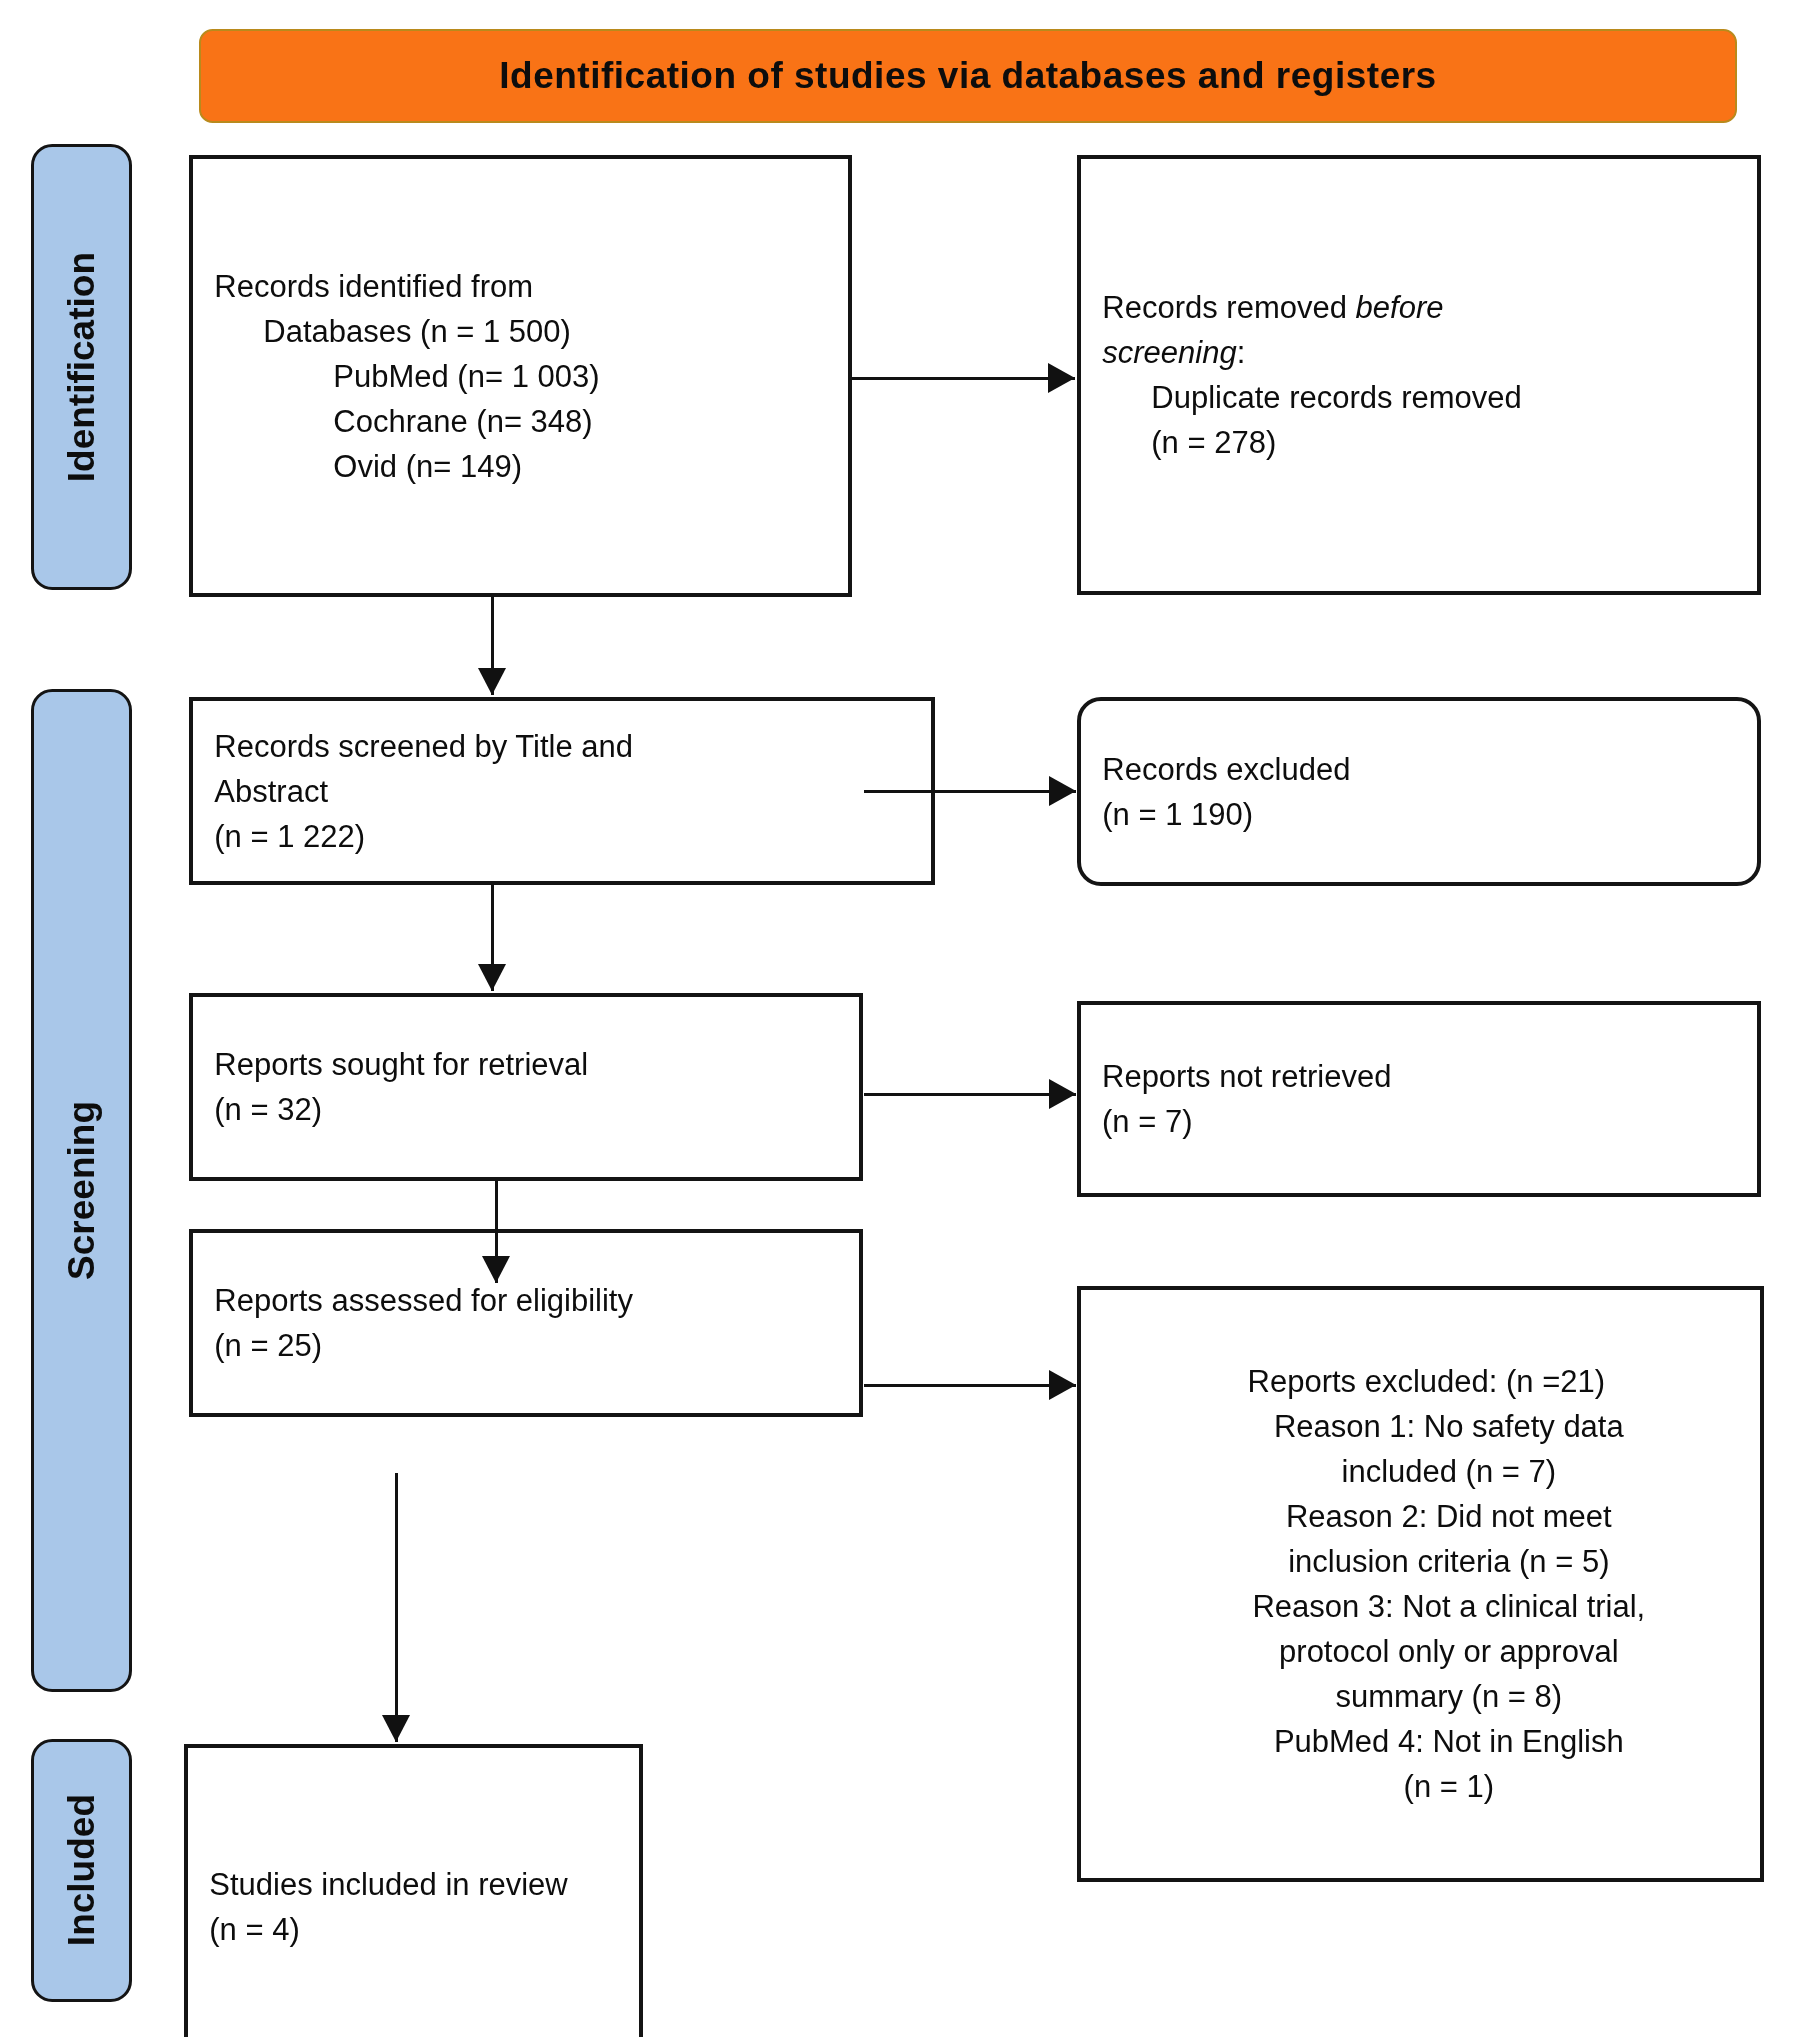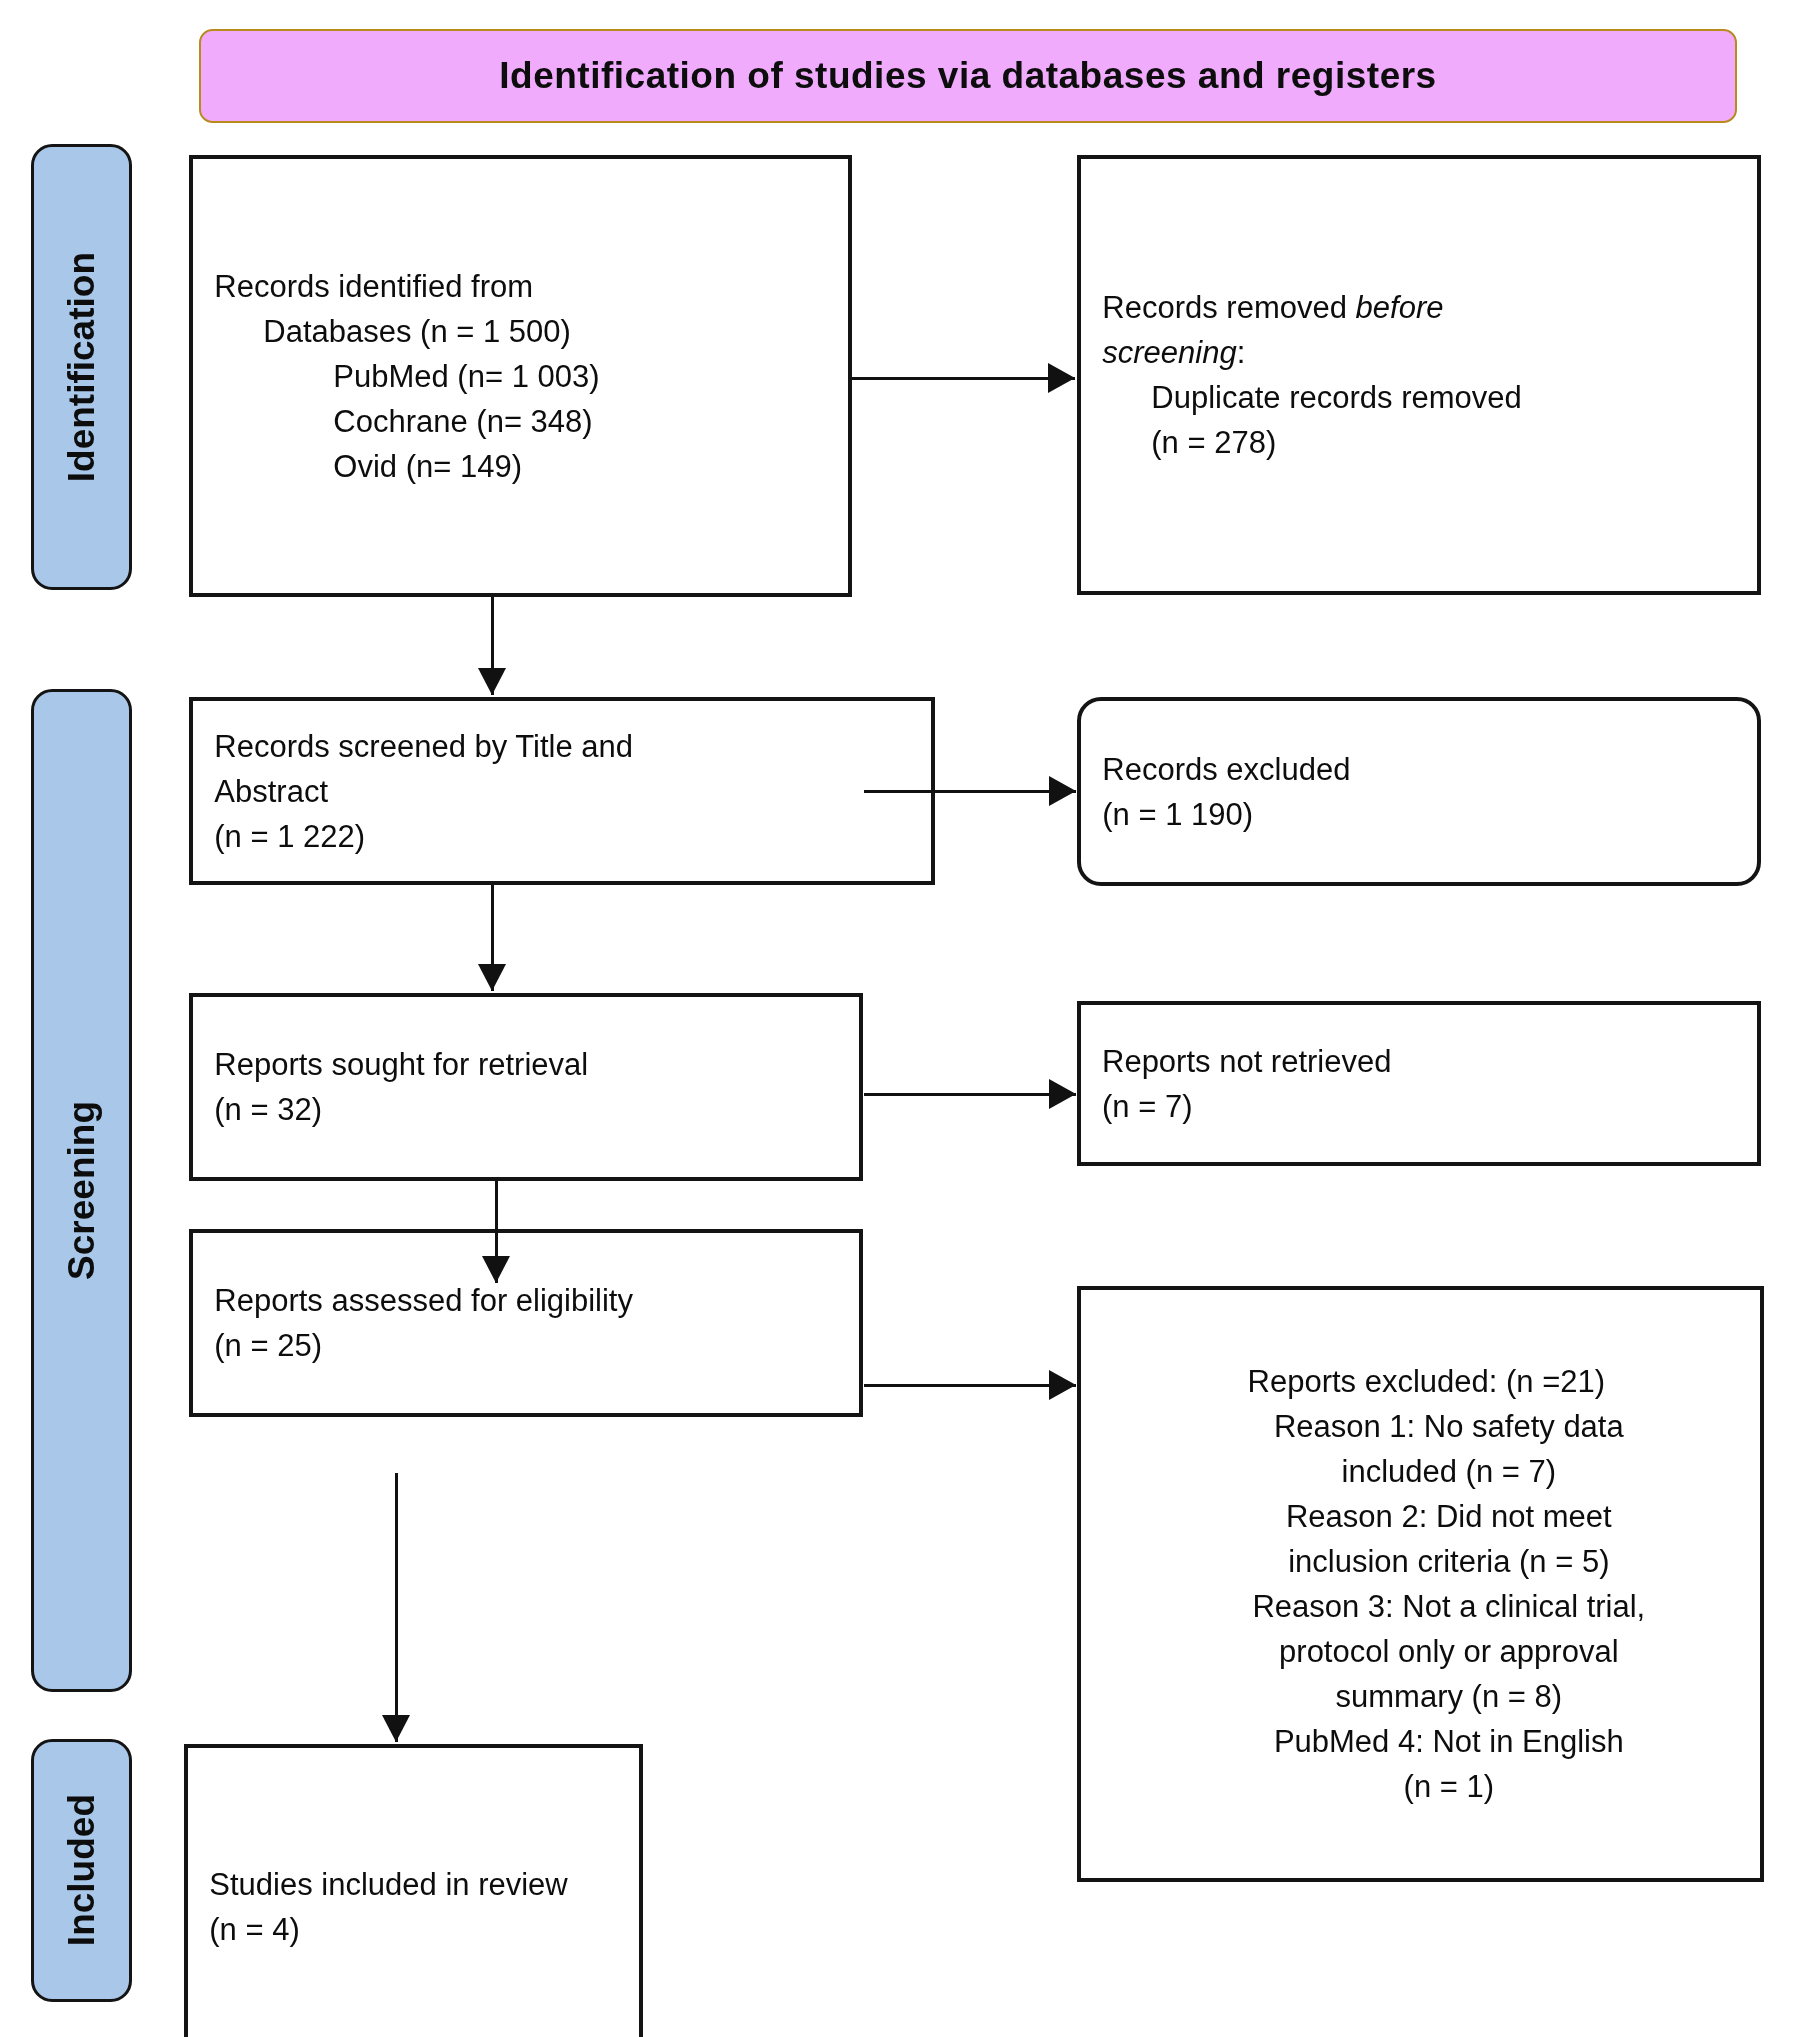--- a/index.html
+++ b/index.html
@@ -11,21 +11,21 @@
     background: #ffffff;
     overflow: hidden;
   }
 
   
   .banner {
     position: absolute;
     left: 199px; top: 29px;
     width: 1538px; height: 94px;
     box-sizing: border-box;
-    background: #f0abfc;
+    background: #f97316;
     border: 2.9px solid #B98A1C;
     border-radius: 13.6px;
     display: flex; align-items: center; justify-content: center;
     font-size: 37px; font-weight: bold; color: #0d0d0d;
     letter-spacing: 0.5px;
   }
 
   
   .stage {
     position: absolute;
@@ -61,21 +61,21 @@
   .ind1 { padding-left: 49px; }
   .ind2 { padding-left: 119px; }
   .indr { padding-left: 45px; }
   .it { font-style: italic; }
 
   .box-1  { left: 189px;  top: 155px;  width: 663px; height: 442px; }
   .box-r1 { left: 1077px; top: 155px;  width: 684px; height: 440px; }
   .box-2  { left: 189px;  top: 697px;  width: 746px; height: 188px; }
   .box-r2 { left: 1077px; top: 697px;  width: 684px; height: 189px; border-radius: 24px; }
   .box-3  { left: 189px;  top: 993px; width: 674px; height: 188px; }
-  .box-r3 { left: 1077px; top: 1001px; width: 684px; height: 165px; padding-left: 21px; }
+  .box-r3 { left: 1077px; top: 1001px; width: 684px; height: 196px; padding-left: 21px; }
   .box-4  { left: 189px;  top: 1229px; width: 674px; height: 188px; }
   .box-r4 { left: 1077px; top: 1286px; width: 687px; height: 596px; align-items: center; }
   .box-5  { left: 184px;  top: 1744px; width: 459px; height: 325px; }
 
   
   .arrow-v {
     position: absolute;
     width: 2.9px; background: #111;
   }
   .arrow-v::after {

